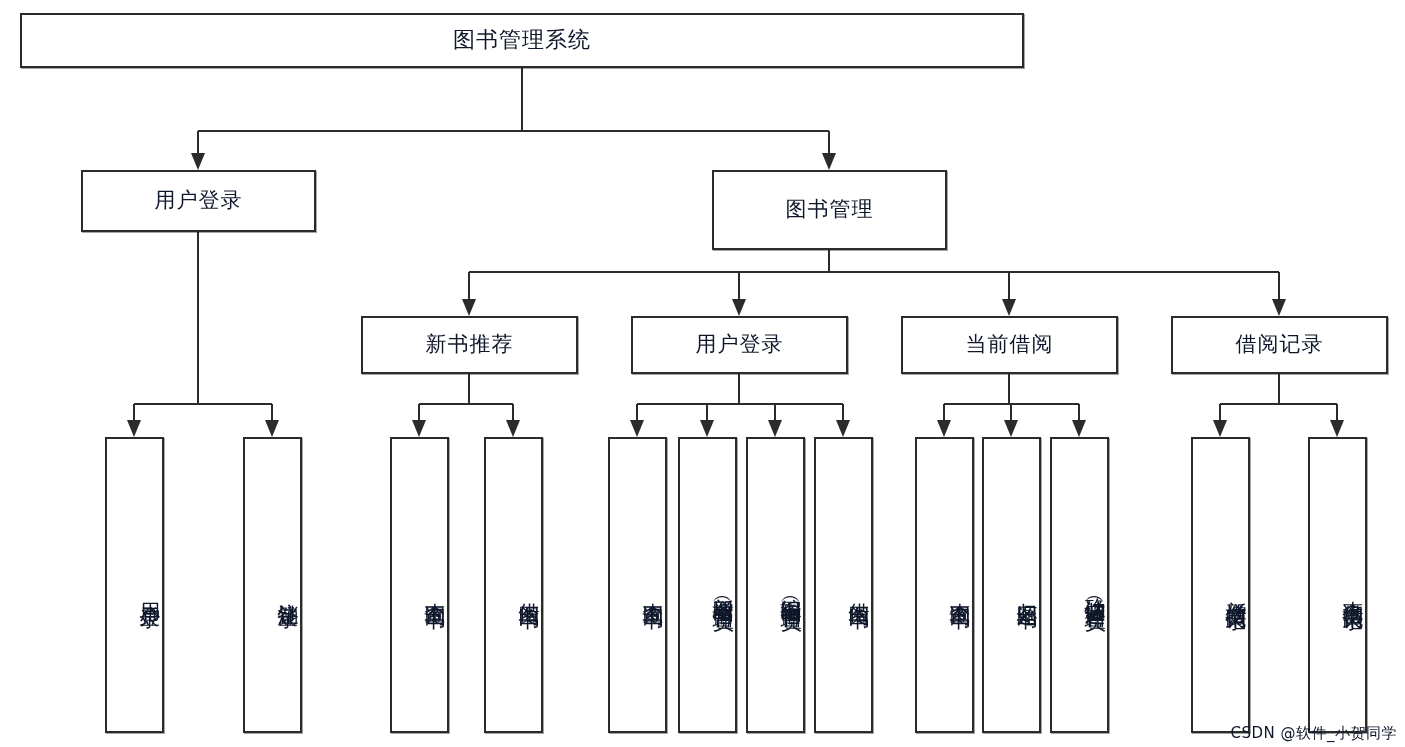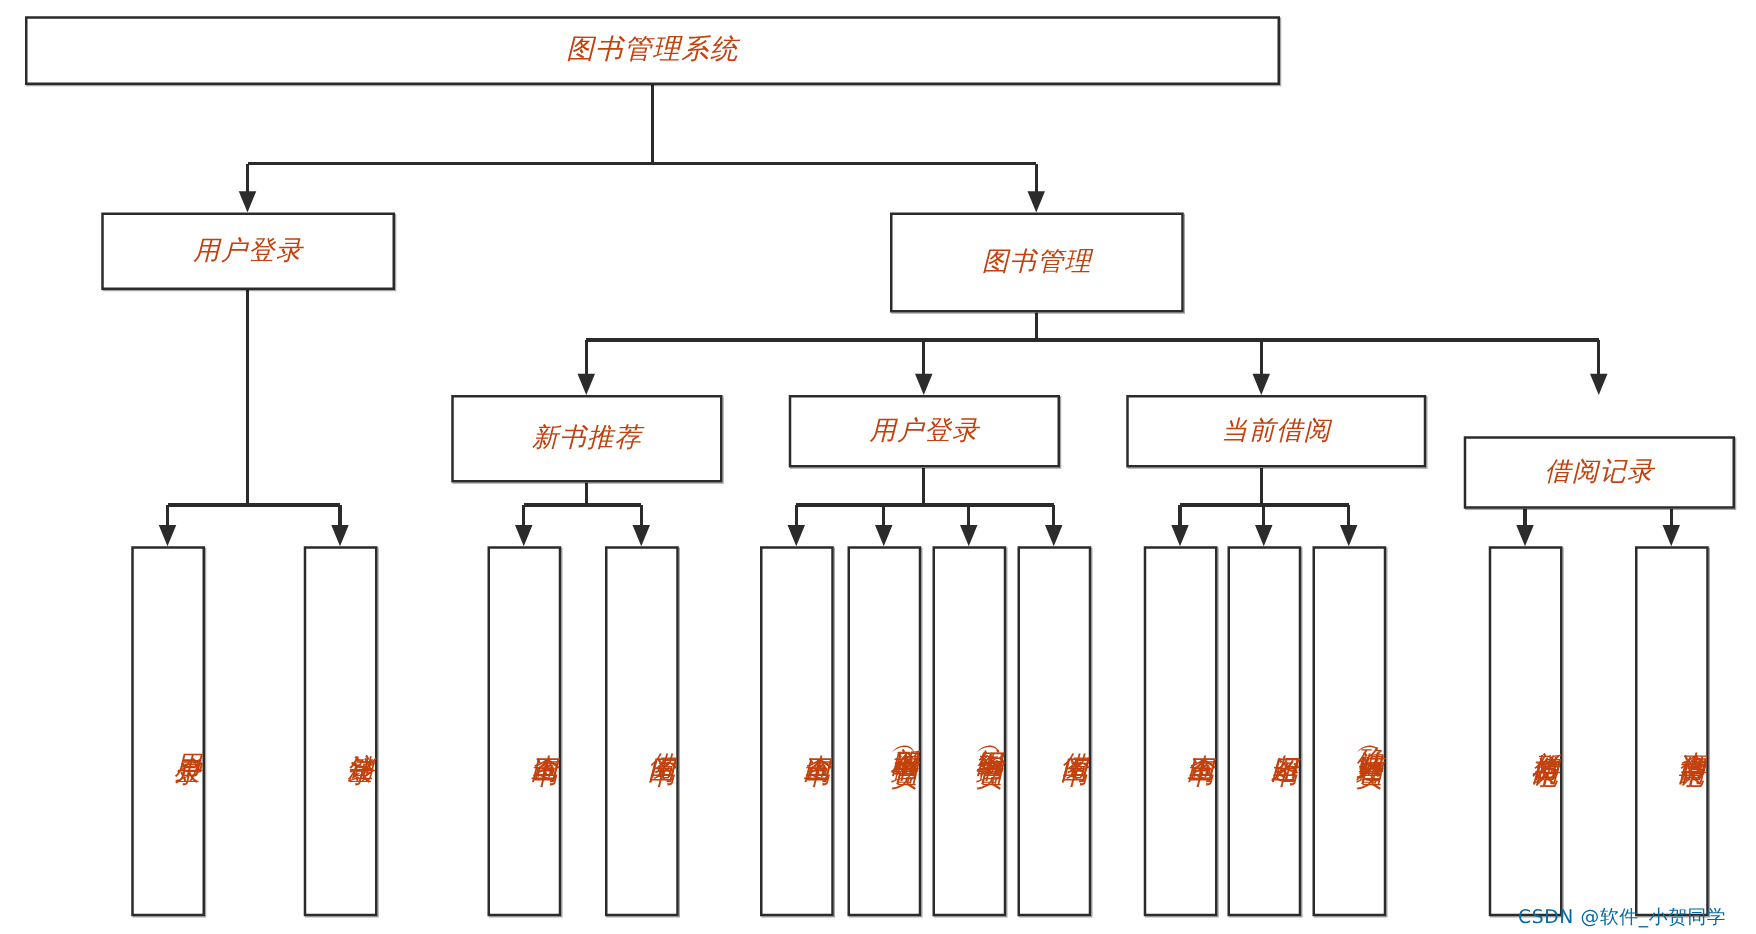--- a/index.html
+++ b/index.html
@@ -22,27 +22,26 @@
     left: 0;
     top: 0;
     width: 1405px;
     height: 747px;
   }
   .node {
     position: absolute;
     box-sizing: border-box;
     border: 2px solid #2b2b2b;
     background: #ffffff;
-    color: #c2410c;
+    color: #0f172a;
     display: flex;
     align-items: center;
     justify-content: center;
     text-align: left;
     box-shadow: 1px 1px 0 rgba(0,0,0,0.35);
-    font-style: italic;
   }
   .node.horiz {
     font-size: 21px;
     letter-spacing: 1px;
     line-height: 1.2;
   }
   .node.vert {
     writing-mode: vertical-rl;
     text-orientation: upright;
     font-size: 21px;
@@ -50,24 +49,24 @@
     line-height: 1.15;
     padding-top: 10px;
     align-items: flex-start;
     justify-content: center;
   }
   .node.root {
     font-size: 22px;
   }
   #watermark {
     position: absolute;
-    right: 24px;
+    right: 8px;
     bottom: 4px;
     font-size: 15px;
-    color: #0369a1;
+    color: #0f172a;
     letter-spacing: 0.5px;
     white-space: nowrap;
     pointer-events: none;
   }
 </style>
 </head>
 <body>
 
 <div id="canvas">
 
@@ -123,24 +122,24 @@
       <line x1="1220" y1="404" x2="1220" y2="421" stroke="#2b2b2b" stroke-width="2.5" shape-rendering="crispEdges"></line>
       <polygon points="1213,420 1227,420 1220,437" fill="#2b2b2b"></polygon>
       <line x1="1337" y1="404" x2="1337" y2="421" stroke="#2b2b2b" stroke-width="2.5" shape-rendering="crispEdges"></line>
       <polygon points="1330,420 1344,420 1337,437" fill="#2b2b2b"></polygon>
     </svg>
 
   <div id="nodes">
       <div class="node horiz root" style="left: 20px; top: 13px; width: 1004px; height: 55px;">图书管理系统</div>
       <div class="node horiz" style="left: 81px; top: 170px; width: 235px; height: 62px;">用户登录</div>
       <div class="node horiz" style="left: 712px; top: 170px; width: 235px; height: 80px;">图书管理</div>
-      <div class="node horiz" style="left: 361px; top: 316px; width: 217px; height: 70px;">新书推荐</div>
+      <div class="node horiz" style="left: 361px; top: 316px; width: 217px; height: 58px;">新书推荐</div>
       <div class="node horiz" style="left: 631px; top: 316px; width: 217px; height: 58px;">用户登录</div>
-      <div class="node horiz" style="left: 901px; top: 316px; width: 240px; height: 58px;">当前借阅</div>
-      <div class="node horiz" style="left: 1171px; top: 316px; width: 217px; height: 58px; margin-top: 33px;">借阅记录</div>
+      <div class="node horiz" style="left: 901px; top: 316px; width: 217px; height: 58px;">当前借阅</div>
+      <div class="node horiz" style="left: 1171px; top: 316px; width: 217px; height: 58px;">借阅记录</div>
       <div class="node vert" style="left: 105px; top: 437px; width: 59px; height: 296px;">用户登录</div>
       <div class="node vert" style="left: 243px; top: 437px; width: 59px; height: 296px;">注销登录</div>
       <div class="node vert" style="left: 390px; top: 437px; width: 59px; height: 296px;">查询图书</div>
       <div class="node vert" style="left: 484px; top: 437px; width: 59px; height: 296px;">借阅图书</div>
       <div class="node vert" style="left: 608px; top: 437px; width: 59px; height: 296px;">查询图书</div>
       <div class="node vert" style="left: 678px; top: 437px; width: 59px; height: 296px;">新增图书（管理员）</div>
       <div class="node vert" style="left: 746px; top: 437px; width: 59px; height: 296px;">编辑图书（管理员）</div>
       <div class="node vert" style="left: 814px; top: 437px; width: 59px; height: 296px;">借阅图书</div>
       <div class="node vert" style="left: 915px; top: 437px; width: 59px; height: 296px;">查询图书</div>
       <div class="node vert" style="left: 982px; top: 437px; width: 59px; height: 296px;">归还图书</div>

